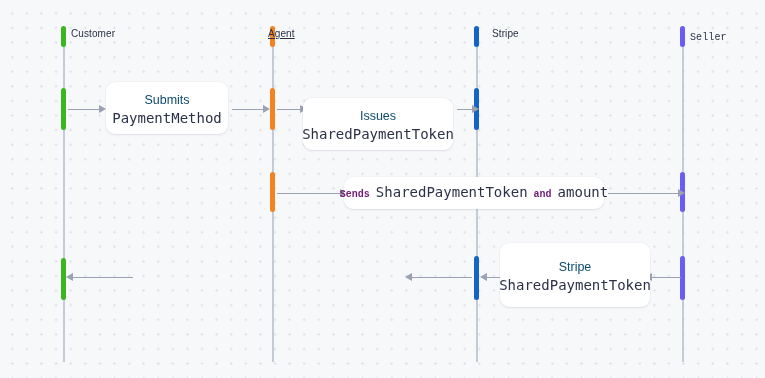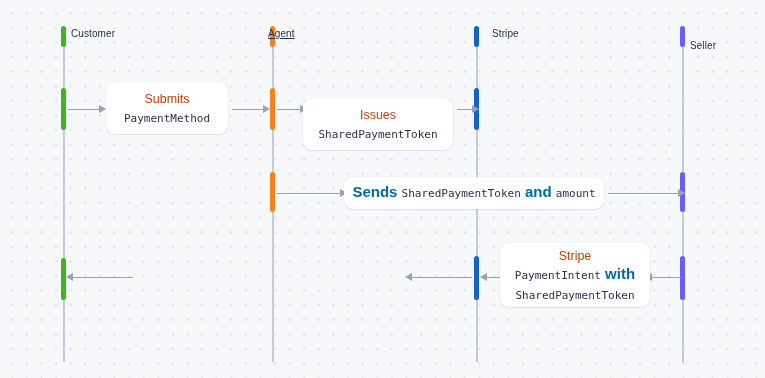--- a/index.html
+++ b/index.html
@@ -93,31 +93,31 @@
     box-sizing: border-box;
     padding: 7px 14px;
   }
   .msgbox .line {
     line-height: 18px;
     white-space: nowrap;
   }
   .t-sans {
     font-family: "Liberation Sans", sans-serif;
     font-size: 12.5px;
-    color: #c2410c;
+    color: #0c4a6e;
   }
   .t-sans-b {
-    font-family: Liberation Sans, sans-serif;
-    font-size: 15px;
+    font-family: Liberation Mono, monospace;
+    font-size: 10px;
     font-weight: bold;
-    color: #0369a1;
+    color: #701a75;
   }
   .t-mono {
     font-family: "DejaVu Sans Mono", monospace;
-    font-size: 11px;
+    font-size: 14px;
     color: #2b3147;
   }
 </style>
 </head>
 <body>
 
 <div id="canvas">
 
   <div class="lifeline" style="left:63px; top:44px; height:318px;"></div>
   <div class="lifeline" style="left:272px; top:44px; height:318px;"></div>
@@ -127,21 +127,21 @@
   <div class="actor-bar" style="left:61px; top:26px; height:21px; background:#3cb521;"></div>
   <div class="actor-label" style="left:71px; top:28px;">Customer</div>
 
   <div class="actor-bar" style="left:270px; top:26px; height:21px; background:#f58220;"></div>
   <div class="actor-label" style="left:268px; top:28px;text-decoration:underline;">Agent</div>
 
   <div class="actor-bar" style="left:474px; top:26px; height:21px; background:#1464c8;"></div>
   <div class="actor-label" style="left:492px; top:28px;">Stripe</div>
 
   <div class="actor-bar" style="left:680px; top:26px; height:21px; background:#6b5cf6;"></div>
-  <div class="actor-label" style="left:690px; top:40px;">Seller</div>
+  <div class="actor-label" style="left:690px; top:32px;font-family:Liberation Mono, monospace;">Seller</div>
 
   <div class="activation" style="left:61px; top:88px; height:42px; background:#3cb521;"></div>
   <div class="activation" style="left:61px; top:258px; height:42px; background:#3cb521;"></div>
 
   <div class="activation" style="left:270px; top:88px; height:42px; background:#f58220;"></div>
   <div class="activation" style="left:270px; top:172px; height:40px; background:#f58220;"></div>
 
   <div class="activation" style="left:474px; top:88px; height:42px; background:#1464c8;"></div>
   <div class="activation" style="left:474px; top:256px; height:44px; background:#1464c8;"></div>
 
@@ -205,23 +205,20 @@
   <div class="arrow left" style="left:645px; top:272px; width:36px;">
     <div class="shaft"></div>
     <div class="head"></div>
   </div>
 
   <div class="msgbox" style="left:500px; top:243px; width:150px; height:64px;">
     <div class="line">
       <span class="t-sans">Stripe</span>
     </div>
     <div class="line">
-      <span class="t-mono">PaymentIntent</span><span class="t-sans-b"> with</span>
-    </div>
-    <div class="line">
       <span class="t-mono">SharedPaymentToken</span>
     </div>
   </div>
 
   <div class="arrow left" style="left:480px; top:272px; width:20px;">
     <div class="shaft"></div>
     <div class="head"></div>
   </div>
 
   <div class="arrow left" style="left:405px; top:272px; width:67px;">

